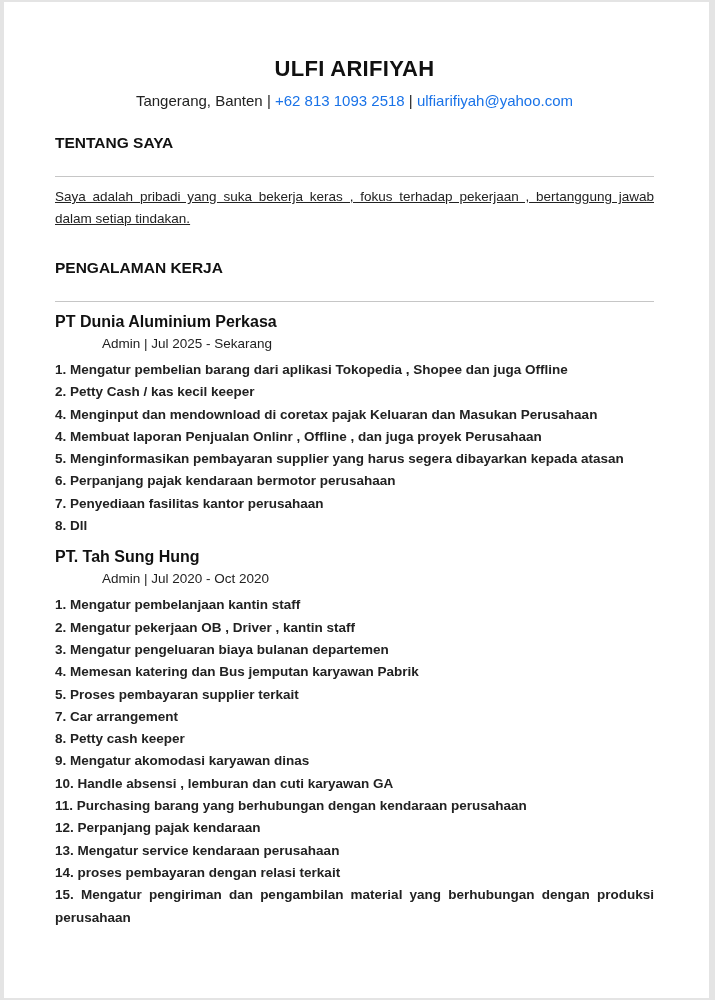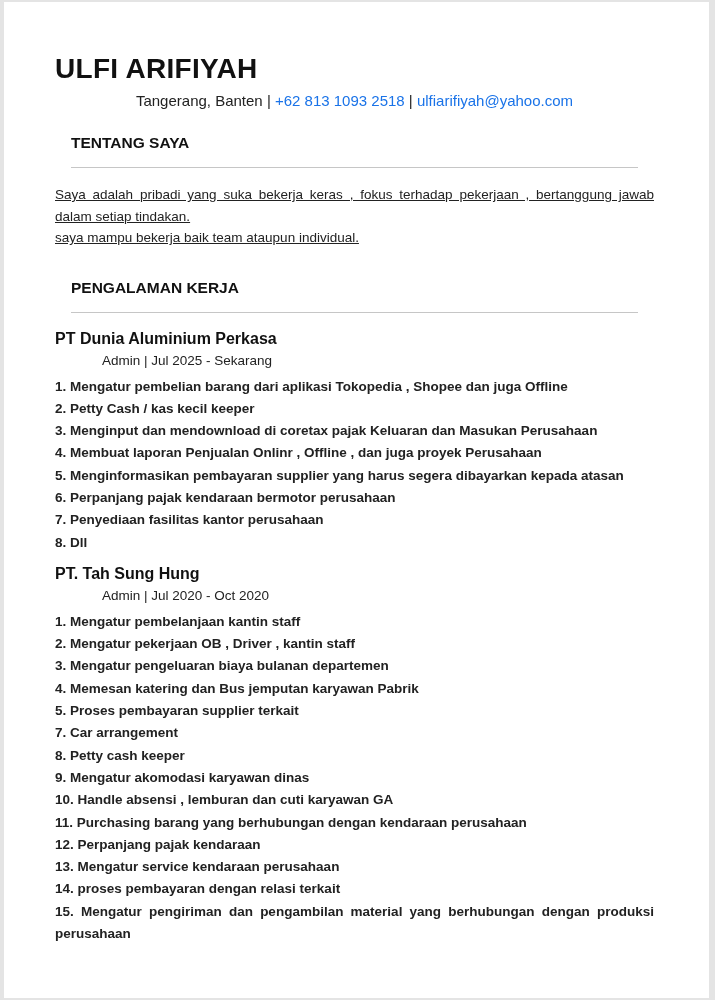--- a/index.html
+++ b/index.html
@@ -10,31 +10,31 @@
     color: #1a1a1a;
   }
   .page {
     position: absolute; left: 4px; top: 2px;
     width: 705px; height: 996px;
     background: #ffffff;
     box-sizing: border-box;
     padding: 0 55px 0 51px;
   }
   .name {
-    font-weight: bold; font-size: 28px;
+    text-align: center; font-weight: bold; font-size: 22px;
     margin: 0; padding-top: 50px; line-height: 34px; letter-spacing: 0.3px;
     color: #111;
   }
   .contact {
     text-align: center; font-size: 15px; margin-top: 6px; line-height: 18px; color: #222;
   }
   .contact .link { color: #1a73e8; }
   .section-title {
-    font-weight: bold; font-size: 15.5px; margin: 16px; line-height: 20px; color: #111;
-    padding-bottom: 14px; border-bottom: 1.5px solid #c6c6c6;
+    font-weight: bold; font-size: 15.5px; margin: 0; line-height: 20px; color: #111;
+    padding-bottom: 23px; border-bottom: 1.5px solid #c6c6c6;
   }
   .about-title { margin-top: 23px; }
   .exp-title { margin-top: 29px; }
   .about { font-size: 13.5px; line-height: 21.5px; margin-top: 9px; text-align: justify; color: #222; text-decoration: underline; }
   .about p { margin: 0; }
   .company { font-weight: bold; font-size: 16px; line-height: 20px; margin-top: 10px; color: #111; }
   .role { font-size: 13.5px; line-height: 18px; margin-top: 3px; color: #222; margin-left: 47px; }
   ul.duties { list-style: none; margin: 6px 0 0 0; padding: 0; }
   ul.duties li { font-size: 13.5px; line-height: 22.3px; color: #222; text-align: justify; font-weight: bold; }
   .company2 { margin-top: 10px; }
@@ -44,32 +44,31 @@
 
 <div class="page">
   <h1 class="name">ULFI ARIFIYAH</h1>
   <div class="contact">
     <span>Tangerang, Banten</span><span> | </span><span class="link">+62 813 1093 2518</span><span> | </span><span class="link">ulfiarifiyah@yahoo.com</span>
   </div>
 
   <h2 class="section-title about-title">TENTANG SAYA</h2>
   <div class="about">
     <p>Saya adalah pribadi yang suka bekerja keras , fokus terhadap pekerjaan , bertanggung jawab dalam setiap tindakan.</p>
-    <p>saya mampu bekerja baik team ataupun individual.</p>
   </div>
 
   <h2 class="section-title exp-title">PENGALAMAN KERJA</h2>
 
   <div>
     <div class="company">PT Dunia Aluminium Perkasa</div>
     <div class="role">Admin | Jul 2025 - Sekarang</div>
     <ul class="duties">
       <li>1. Mengatur pembelian barang dari aplikasi Tokopedia , Shopee dan juga Offline</li>
       <li>2. Petty Cash / kas kecil keeper</li>
-      <li>3. Menginput dan mendownload di coretax pajak Keluaran dan Masukan Perusahaan</li>
+      <li>4. Menginput dan mendownload di coretax pajak Keluaran dan Masukan Perusahaan</li>
       <li>4. Membuat laporan Penjualan Onlinr , Offline , dan juga proyek Perusahaan</li>
       <li>5. Menginformasikan pembayaran supplier yang harus segera dibayarkan kepada atasan</li>
       <li>6. Perpanjang pajak kendaraan bermotor perusahaan</li>
       <li>7. Penyediaan fasilitas kantor perusahaan</li>
       <li>8. Dll</li>
     </ul>
   </div>
 
   <div>
     <div class="company company2">PT. Tah Sung Hung</div>

